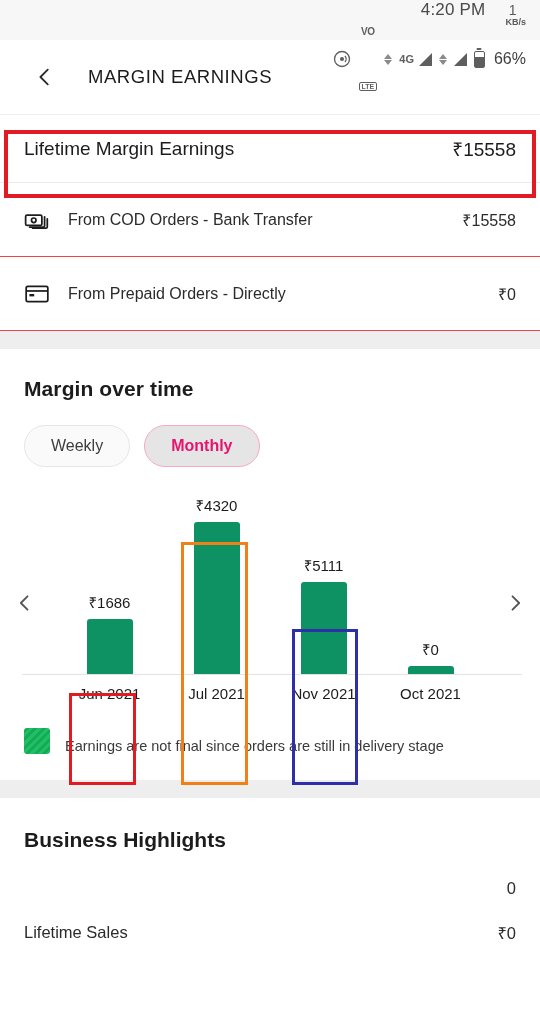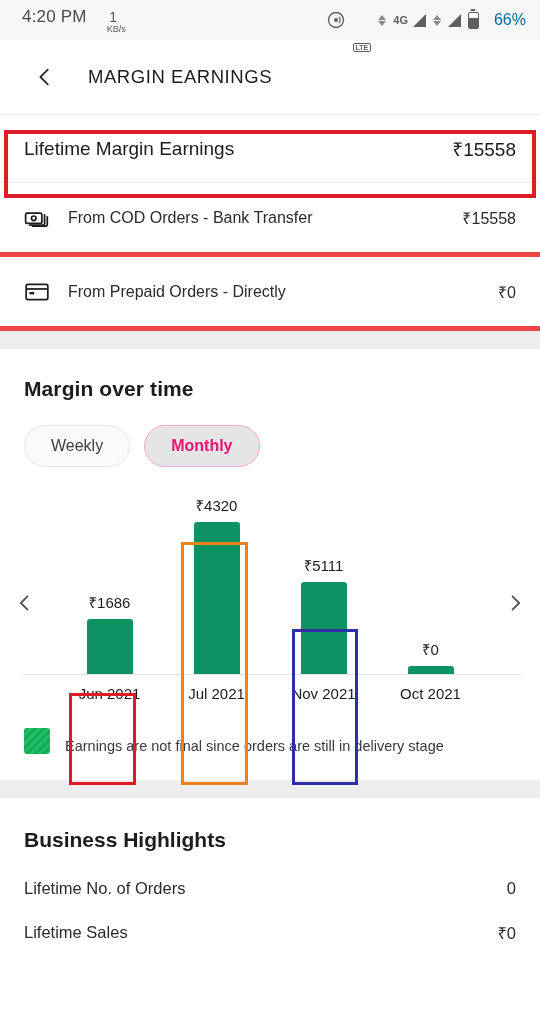--- a/index.html
+++ b/index.html
@@ -16,29 +16,30 @@
     height: 1012px;
     background: #ffffff;
     overflow: hidden;
   }
 
   
   .statusbar {
     height: 40px;
     background: #f7f7f7;
     display: flex;
-    align-items: center;
+    align-items: flex-end;
     padding: 0 14px 0 22px;
     position: relative;
+    flex-direction: column;
   }
   .sb-left { display: flex; align-items: baseline; gap: 14px; }
   .sb-time { font-size: 17px; color: #4a4a4a; letter-spacing: .2px; }
   .sb-net { display: flex; flex-direction: column; align-items: center; line-height: 1; }
   .sb-net-num { font-size: 14px; color: #5a5a5a; }
-  .sb-net-unit { font-size: 9px; color: #5a5a5a; font-weight: normal; margin-top: 1px; padding-left: 6px; }
+  .sb-net-unit { font-size: 9px; color: #5a5a5a; font-weight: bold; margin-top: 1px; padding-left: 6px; }
   .sb-right {
     margin-left: auto;
     display: flex;
     align-items: center;
     gap: 7px;
   }
   .sb-icon { display: flex; align-items: center; color: #5e5e5e; }
   .sb-volte { display:flex; flex-direction:column; align-items:center; line-height:1;gap:44px; }
   .sb-volte-top { font-size: 10px; font-weight: bold; color:#5e5e5e; letter-spacing:-.3px;}
   .sb-volte-bot {
@@ -58,21 +59,21 @@
     width: 11px; height: 17px;
     border: 1.5px solid #5e5e5e;
     border-radius: 2px;
     position: relative;
     background: linear-gradient(to top, #5e5e5e 66%, #ffffff 66%);
   }
   .batt::before {
     content:""; position:absolute; top:-4px; left:50%; transform:translateX(-50%);
     width: 5px; height: 2.5px; background:#5e5e5e; border-radius:1px;
   }
-  .sb-pct { font-size: 16px; color:#0369a1; margin-left:8px; }
+  .sb-pct { font-size: 16px; color:#404040; margin-left:2px; }
 
   
   .appbar {
     height: 75px;
     display: flex;
     align-items: center;
     padding-left: 28px;
     background: #fff;
     border-bottom: 1px solid #eeeeee;
   }
@@ -98,21 +99,21 @@
   .row-lifetime {
     height: 68px;
     border-bottom: 1px solid #ececec;
     position: relative;
   }
   .row-lifetime .label { font-size: 19px; color: #1c1c1c; }
   .row-lifetime .value { margin-left: auto; font-size: 19px; color: #1c1c1c; }
 
   .row-src {
     height: 74px;
-    border-bottom: 5px solid #ef4444;
+    border-bottom: 1px solid #ef4444;
   }
   .row-src .ricon { width: 30px; display:flex; align-items:center; justify-content:flex-start; }
   .row-src .label { margin-left: 14px; font-size: 16px; color: #2b2b2b; }
   .row-src .value { margin-left: auto; font-size: 16px; color: #2b2b2b; }
 
   
   .hl {
     position: absolute;
     border-style: solid;
     pointer-events: none;
@@ -395,21 +396,20 @@
       <div class="legend-swatch"></div>
       <div class="legend-text">Earnings are not final since orders are still in delivery stage</div>
     </div>
   </div>
 
   <div class="gap"></div>
 
   <div class="section">
     <div class="bh-title">Business Highlights</div>
     <div class="bh-row" style="margin-top:14px">
-      <div class="label">Lifetime No. of Orders</div>
       <div class="value">0</div>
     </div>
     <div class="bh-row">
       <div class="label">Lifetime Sales</div>
       <div class="value">₹0</div>
     </div>
   </div>
 
   <div class="hl" style="left:4px; top:130px; width:532px; height:68px; border-width:4px; border-color:#e01b24;"></div>
   <div class="hl" style="left:69px; top:693px; width:67px; height:92px; border-width:3px; border-color:#e01b24;"></div>

